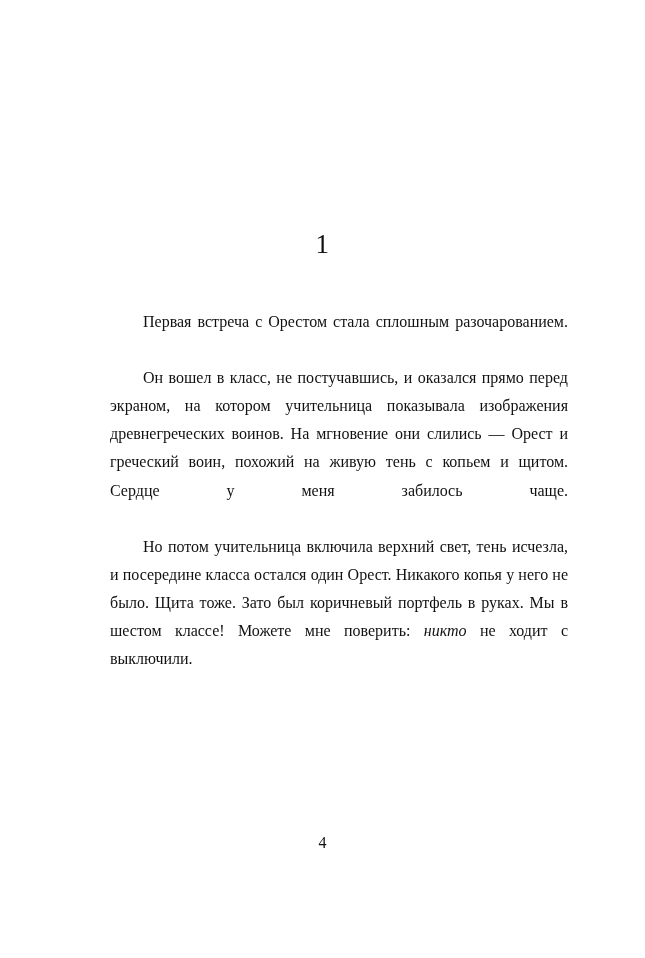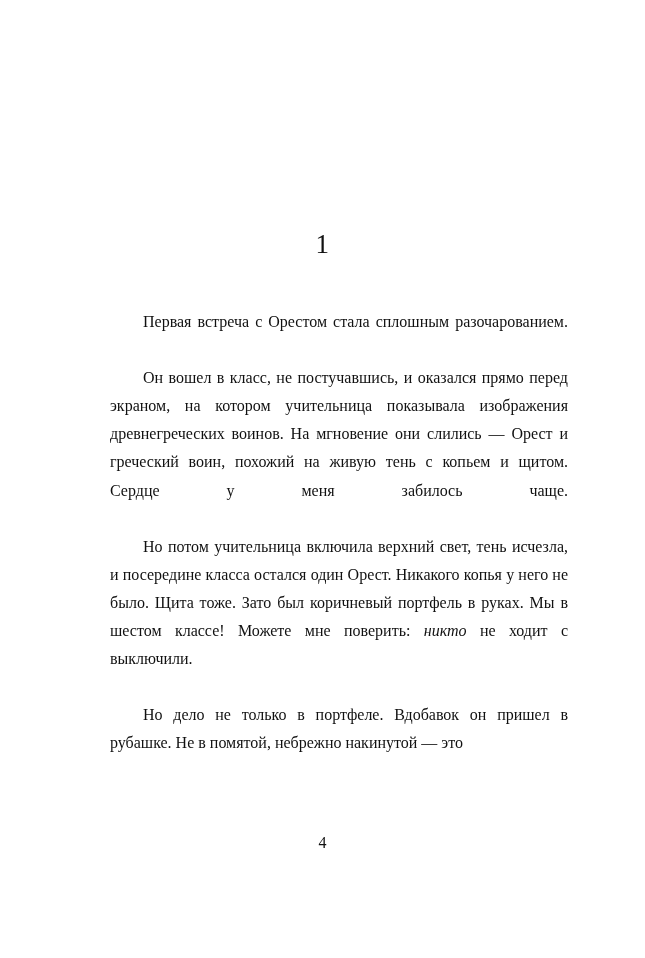--- a/index.html
+++ b/index.html
@@ -95,19 +95,18 @@
 
   <div class="text-block">
 
     <p>Первая встреча с Орестом стала сплошным разочарованием.</p>
 
     <p>Он вошел в класс, не постучавшись, и оказался прямо перед экраном, на котором учительница показывала изображения древнегреческих воинов. На мгновение они слились — Орест и греческий воин, похожий на живую тень с копьем и щитом. Сердце у меня забилось чаще.</p>
 
     <p><span>Но потом учительница включила верхний свет, тень исчезла, и посередине класса остался один Орест. Никакого копья у него не было. Щита тоже. Зато был коричневый портфель в руках. Мы в шестом классе! Можете мне поверить: </span><em>никто</em><span> не ходит с выключили.</span></p>
 
 
-    <p class="no-stretch">Но дело не только в портфеле. Вдобавок он пришел в рубашке. Не в помятой, небрежно накинутой — это</p>
 
   </div>
 
   <div class="folio">4</div>
 
 </div>
 
 </body></html>

